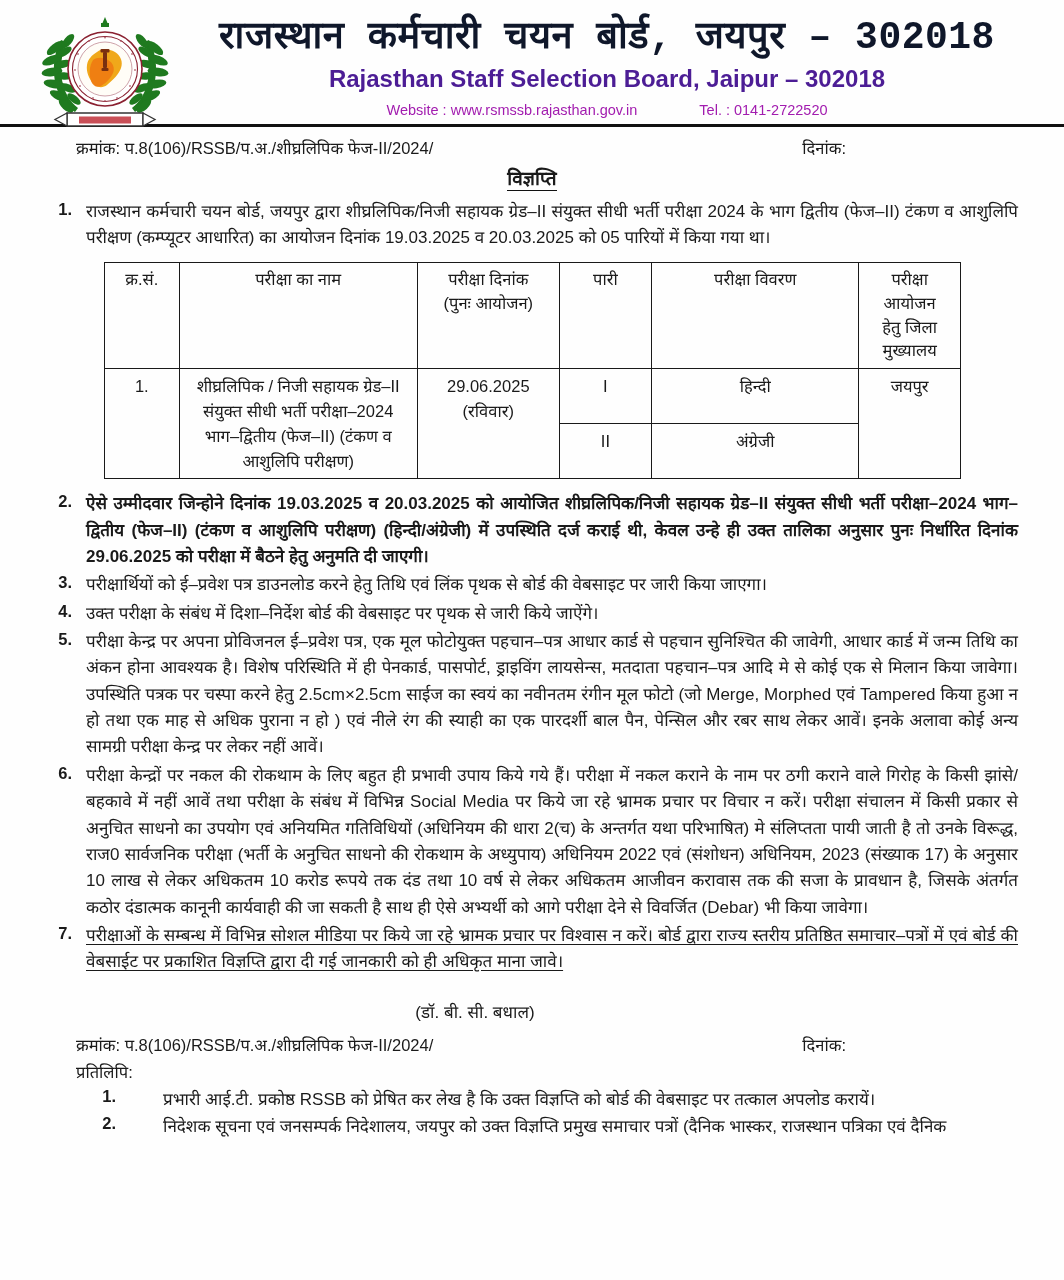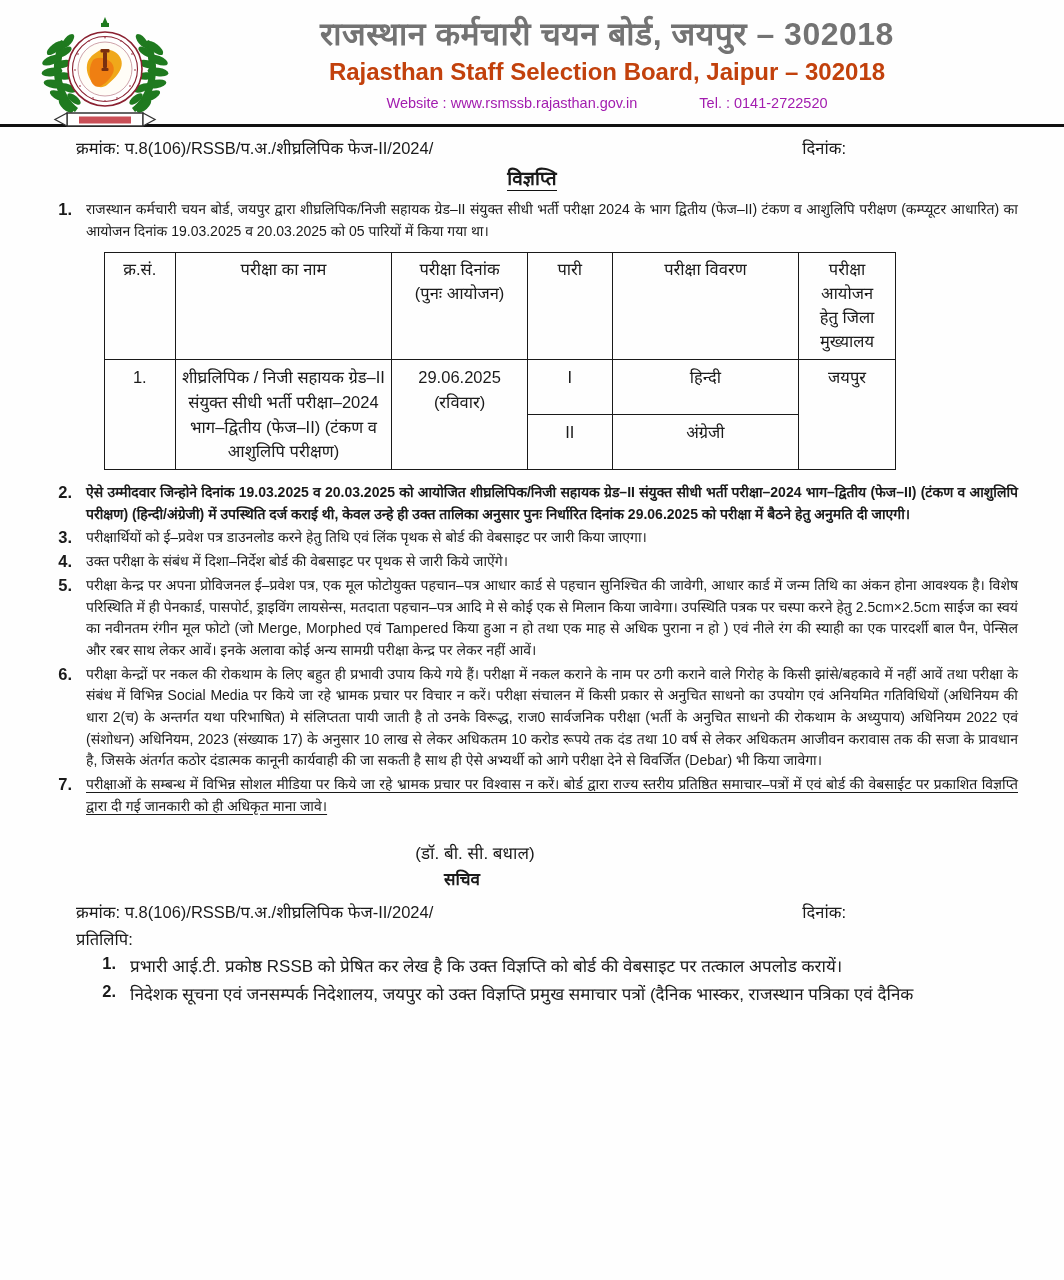--- a/index.html
+++ b/index.html
@@ -42,35 +42,35 @@
     padding-top: 4px;
   }
   .emblem { position: relative; width: 136px; height: 116px; }
   .head-text {
     flex: 1 1 auto;
     text-align: center;
     padding-right: 60px;
     padding-top: 6px;
   }
   .h-hindi {
-    font-family: Liberation Sans, sans-serif;
-    font-size: 32px;
+    font-family: Liberation Mono, monospace;
+    font-size: 38px;
     font-weight: bold;
     letter-spacing: 0.5px;
     line-height: 1.15;
-    color: #737373;
+    color: #0f172a;
     white-space: nowrap;
   }
   .h-eng {
     font-family: "Liberation Sans", "DejaVu Sans", sans-serif;
     font-size: 24px;
     font-weight: bold;
     line-height: 1.35;
     margin-top: 3px;
-    color: #c2410c;
+    color: #4c1d95;
     white-space: nowrap;
   }
   .h-contact {
     font-family: "Liberation Sans", "DejaVu Sans", sans-serif;
     font-size: 14.5px;
     margin-top: 7px;
     color: #a21caf;
     display: flex;
     justify-content: center;
     gap: 62px;
@@ -122,34 +122,34 @@
     text-align: right;
     padding-right: 14px;
     font-family: "Liberation Sans", "DejaVu Sans", sans-serif;
     font-weight: bold;
     font-size: 16.5px;
     padding-top: 1px;
   }
   .ptext {
     flex: 1 1 auto;
     font-family: "Liberation Sans", "DejaVu Sans", sans-serif;
-    font-size: 14px;
+    font-size: 17px;
     line-height: 1.55;
     text-align: justify;
     padding-right: 14px;
   }
   .ptext.bold { font-weight: bold; }
   .ptext.underline-all { text-decoration: underline; text-underline-offset: 3px; }
   .sub-para { margin-top: 3px; }
 
   
   .tbl-wrap { padding: 8px 0 10px 72px; }
   table.exam {
     border-collapse: collapse;
-    width: 792px;
+    width: 857px;
     font-family: "Liberation Sans", "DejaVu Sans", sans-serif;
     font-size: 16.5px;
   }
   table.exam th, table.exam td {
     border: 1.4px solid #1a1a1a;
     padding: 5px 6px;
     vertical-align: top;
   }
   table.exam th {
     font-weight: normal;
@@ -201,20 +201,21 @@
     font-weight: bold;
     font-size: 16.5px;
   }
   .ctext {
     flex: 1 1 auto;
     font-family: "Liberation Sans", "DejaVu Sans", sans-serif;
     font-size: 17px;
     line-height: 1.55;
     text-align: justify;
     padding-right: 22px;
+    margin-left: 33px;
   }
 </style>
 </head>
 <body>
 
 <div class="page">
 
   <div class="letterhead">
 
     <div class="logo-wrap">
@@ -395,21 +396,20 @@
 
       <li>
         <div class="num">7.</div>
         <div class="ptext underline-all">परीक्षाओं के सम्बन्ध में विभिन्न सोशल मीडिया पर किये जा रहे भ्रामक प्रचार पर विश्वास न करें। बोर्ड द्वारा राज्य स्तरीय प्रतिष्ठित समाचार–पत्रों में एवं बोर्ड की वेबसाईट पर प्रकाशित विज्ञप्ति द्वारा दी गई जानकारी को ही अधिकृत माना जावे।</div>
       </li>
 
     </ol>
 
     <div class="sign-block">
       <div class="sign-name">(डॉ. बी. सी. बधाल)</div>
-      <div class="sign-desig">सचिव</div>
     </div>
 
     <div class="foot-ref-row">
       <div class="ref-left">क्रमांक: प.8(106)/RSSB/प.अ./शीघ्रलिपिक फेज-II/2024/</div>
       <div class="ref-right">दिनांक:</div>
     </div>
 
     <div class="copy-label">प्रतिलिपि:</div>
 
     <ol class="copies">

